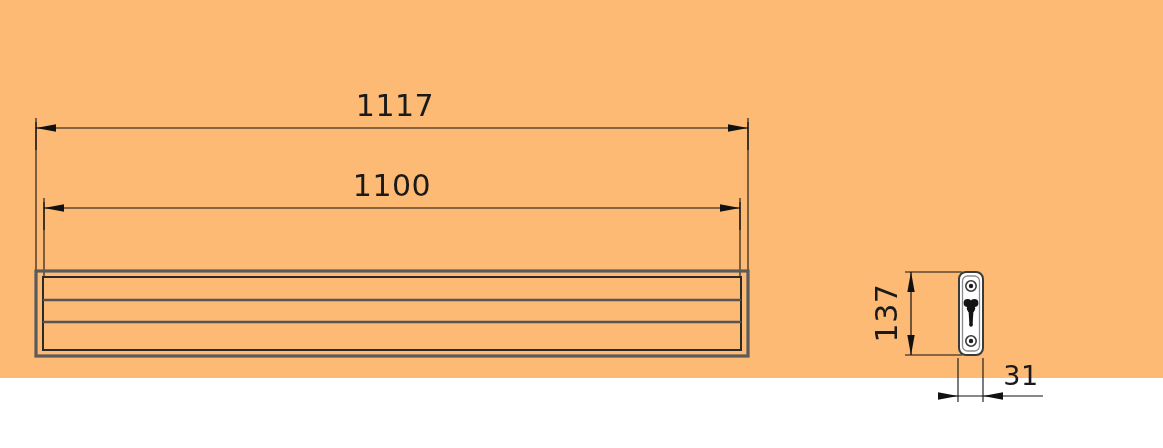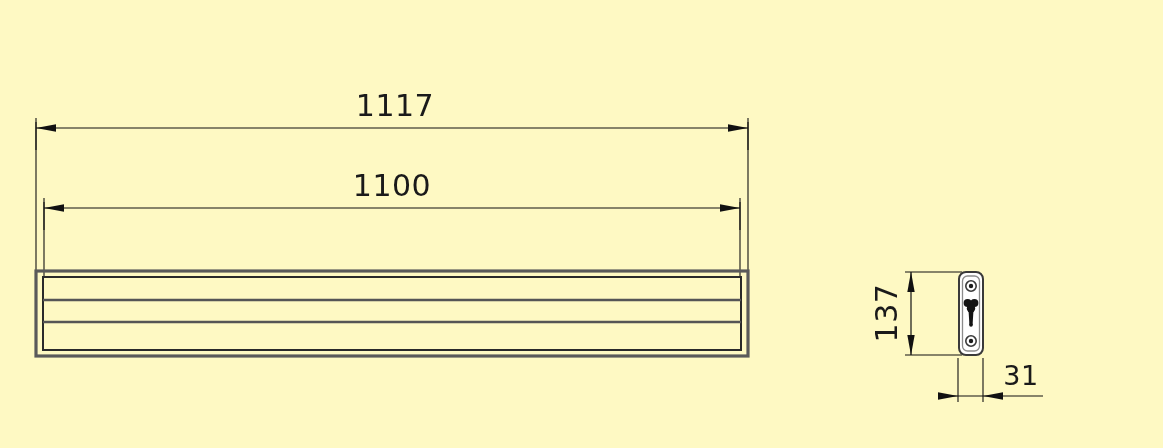--- a/index.html
+++ b/index.html
@@ -9,22 +9,22 @@
   }
   body {
     width: 1163px;
     height: 448px;
     font-family: "DejaVu Sans", sans-serif;
     overflow: hidden;
   }
   #drawing-root {
     position: relative;
     width: 1163px;
-    height: 448px;
-    background: #fef9c3;
+    height: 378px;
+    background: #fdba74;
   }
   svg#tech-drawing {
     display: block;
     width: 1163px;
     height: 448px;
   }
   .dim-text {
     font-family: "DejaVu Sans", sans-serif;
     font-size: 30px;
     fill: #1a1a1a;

